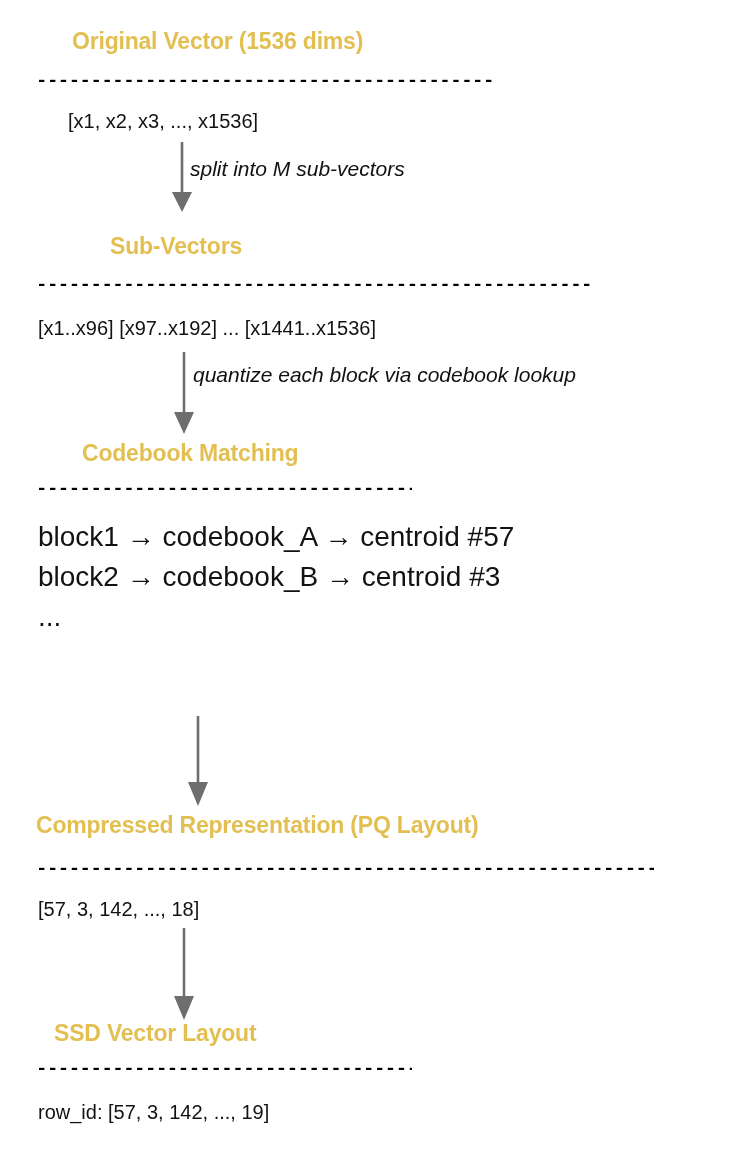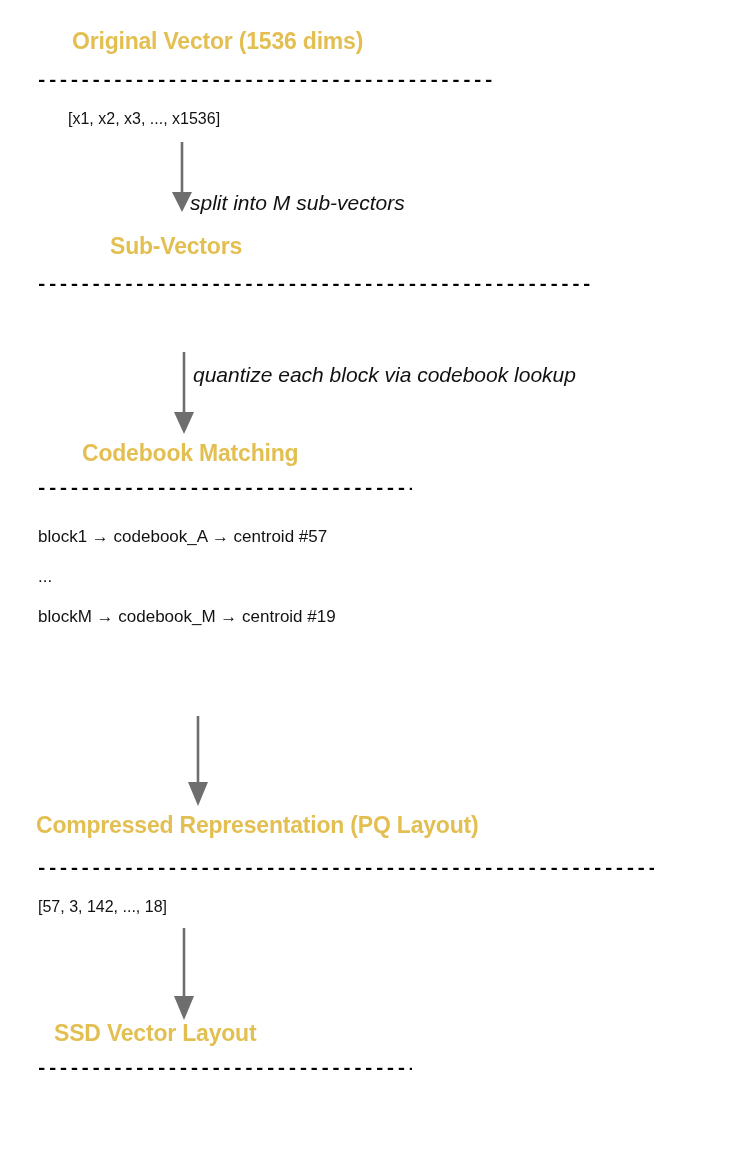--- a/index.html
+++ b/index.html
@@ -44,29 +44,29 @@
     font-family: "Liberation Mono", monospace;
     font-size: 19px;
     line-height: 14px;
     color: #000000;
     letter-spacing: -0.5px;
     font-weight: 700;
   }
 
   
   .body-text {
-    font-size: 16px;
+    font-size: 20px;
     line-height: 1.26;
     color: #121212;
     white-space: nowrap;
     font-weight: 400;
   }
 
   .list-line {
-    font-size: 17px;
+    font-size: 28px;
     line-height: 40px;
     color: #121212;
     white-space: nowrap;
   }
 
   
   .edge-label {
     font-size: 21px;
     font-style: italic;
     color: #111111;
@@ -85,41 +85,42 @@
   <div class="abs heading" style="left:72px; top:14px;">Original Vector (1536 dims)</div>
 
   <div class="abs rule" style="left:36px; top:58px; width:458px;">-----------------------------------------------</div>
 
   <div class="abs body-text" style="left:68px; top:93px;">[x1, x2, x3, ..., x1536]</div>
 
   <svg class="abs arrow" style="left:160px; top:126px;" width="44" height="72" viewBox="0 0 44 72">
     <line x1="22" y1="0" x2="22" y2="52" stroke="#6e6e6e" stroke-width="2.6"></line>
     <polygon points="12,50 32,50 22,70" fill="#6e6e6e"></polygon>
   </svg>
-  <div class="abs edge-label" style="left:190px; top:142px;margin-top:34px;">split into M sub-vectors</div>
+  <div class="abs edge-label" style="left:190px; top:142px;">split into M sub-vectors</div>
 
   <div class="abs heading" style="left:110px; top:219px;text-align:center;">Sub-Vectors</div>
 
   <div class="abs rule" style="left:36px; top:262px; width:556px;">-------------------------------------------------------</div>
 
+  <div class="abs body-text" style="left:38px; top:300px;">[x1..x96]   [x97..x192]   ...   [x1441..x1536]</div>
 
   <svg class="abs arrow" style="left:162px; top:336px;" width="44" height="84" viewBox="0 0 44 84">
     <line x1="22" y1="0" x2="22" y2="62" stroke="#6e6e6e" stroke-width="2.6"></line>
     <polygon points="12,60 32,60 22,82" fill="#6e6e6e"></polygon>
   </svg>
   <div class="abs edge-label" style="left:193px; top:348px;">quantize each block via codebook lookup</div>
 
   <div class="abs heading" style="left:82px; top:426px;">Codebook Matching</div>
 
   <div class="abs rule" style="left:36px; top:466px; width:376px;">-------------------------------------</div>
 
   <div class="abs" style="left:38px; top:501px;">
     <div class="list-line">block1 → codebook_A → centroid #57</div>
+    <div class="list-line">block2 → codebook_B → centroid #3</div>
     <div class="list-line">...</div>
-    <div class="list-line">blockM → codebook_M → centroid #19</div>
   </div>
 
   <svg class="abs arrow" style="left:176px; top:700px;" width="44" height="92" viewBox="0 0 44 92">
     <line x1="22" y1="0" x2="22" y2="68" stroke="#6e6e6e" stroke-width="2.6"></line>
     <polygon points="12,66 32,66 22,90" fill="#6e6e6e"></polygon>
   </svg>
   <div class="abs edge-label" style="left:210px; top:726px;"></div>
 
   <div class="abs heading" style="left:36px; top:798px;">Compressed Representation (PQ Layout)</div>
 
@@ -130,14 +131,15 @@
   <svg class="abs arrow" style="left:162px; top:912px;" width="44" height="94" viewBox="0 0 44 94">
     <line x1="22" y1="0" x2="22" y2="70" stroke="#6e6e6e" stroke-width="2.6"></line>
     <polygon points="12,68 32,68 22,92" fill="#6e6e6e"></polygon>
   </svg>
   <div class="abs edge-label" style="left:196px; top:938px;"></div>
 
   <div class="abs heading" style="left:54px; top:1006px;">SSD Vector Layout</div>
 
   <div class="abs rule" style="left:36px; top:1046px; width:376px;">-------------------------------------</div>
 
+  <div class="abs body-text" style="left:38px; top:1084px;">row_id: [57, 3, 142, ..., 19]</div>
 
 </div>
 
 </body></html>

